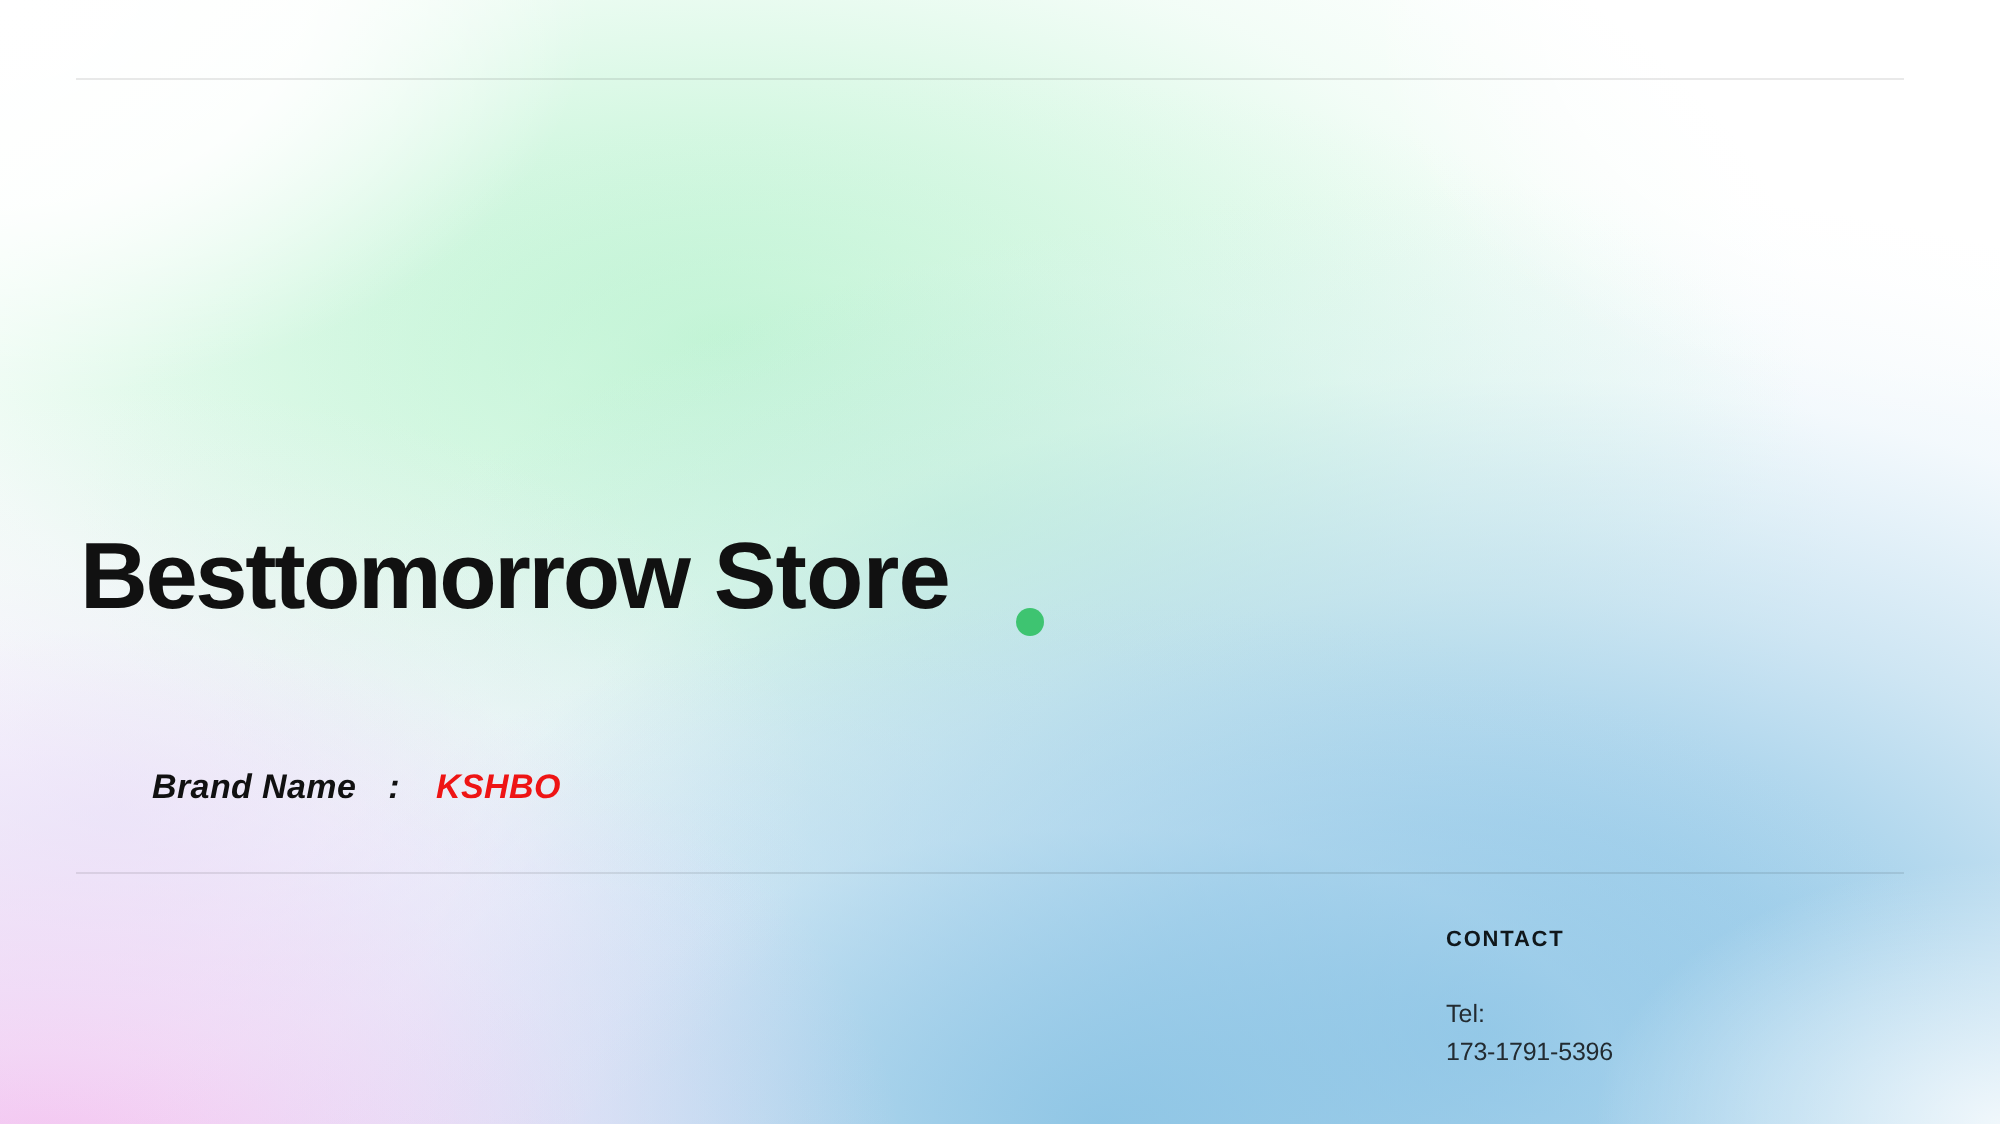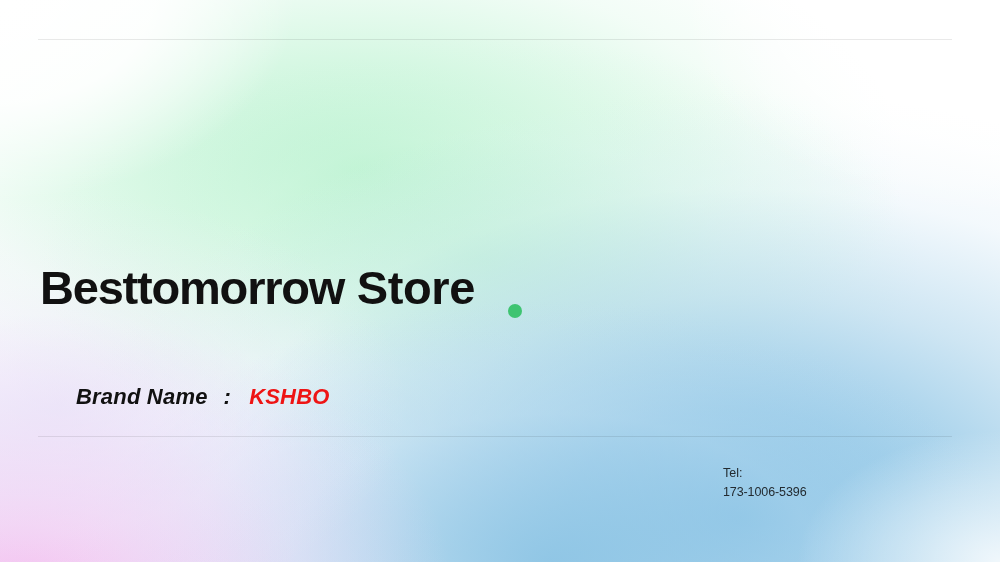--- a/index.html
+++ b/index.html
@@ -156,21 +156,21 @@
     height: 14px;
     border-radius: 50%;
     background: #3ec471;
   }
 
   
   .brand-line {
     position: absolute;
     left: 76px;
     top: 384px;
-    font-size: 22px;
+    font-size: 17px;
     font-weight: 900;
     font-style: italic;
     color: #111111;
     letter-spacing: 0.2px;
     white-space: nowrap;
   }
   .brand-line .bl-label  { }
   .brand-line .bl-colon  { margin: 0 4px 0 16px; }
   .brand-line .bl-value  { color: #ee1414; margin-left: 14px; }
 
@@ -226,25 +226,26 @@
   <div class="rule rule-top"></div>
   <div class="rule rule-bottom"></div>
 
   <div class="headline"><span class="hl-strong">Besttomorrow</span><span class="hl-light"> Store</span></div>
 
   <div class="green-dot"></div>
 
   <div class="brand-line"><span class="bl-label">Brand Name</span><span class="bl-colon">:</span><span class="bl-value">KSHBO</span></div>
 
   <div class="contact">
+    <div class="contact-heading">CONTACT</div>
 
     <div class="contact-cols">
 
       <div class="contact-col">
         <span class="c-label">Tel:</span>
-        <span class="c-value">173-1006-5396</span>
+        <span class="c-value">173-1791-5396</span>
       </div>
 
 
     </div>
   </div>
 
 </div>
 
 </body></html>

